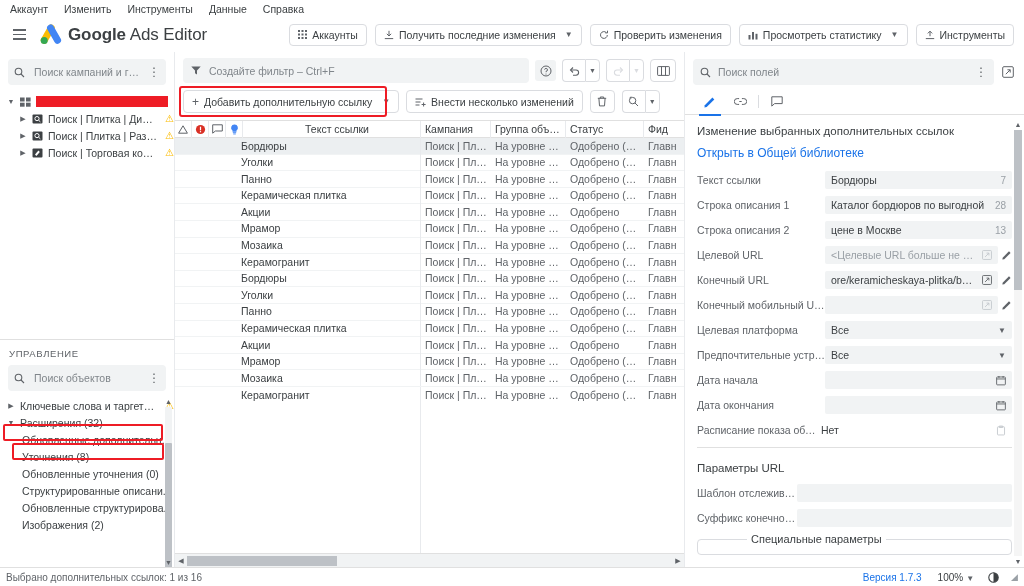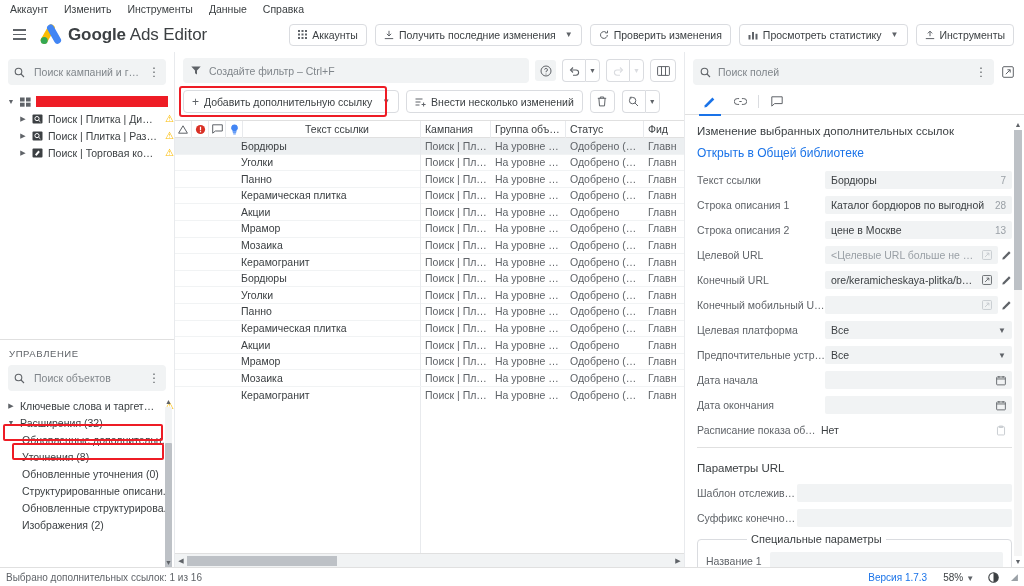--- a/index.html
+++ b/index.html
@@ -849,43 +849,37 @@
 
         <div class="frow">
           <div class="flabel" style="width:100px;flex:0 0 100px">Суффикс конечного URL</div>
           <div class="fval">
             <span class="vtxt"></span>
           </div>
         </div>
 
         <div class="fieldset">
           <div class="legend">Специальные параметры</div>
-          <div class="frow" style="margin-bottom:0; margin-top:4px;">
-            <div class="flabel" style="width:64px;flex:0 0 64px">Название 1</div>
-            <div class="fval">
-              <span class="vtxt"></span>
-            </div>
-          </div>
         </div>
 
         <div class="rvscroll">
           <div class="track"></div>
           <div class="ar" style="top:0">▲</div>
           <div class="thumb"></div>
           <div class="ar" style="bottom:0">▼</div>
         </div>
       </div>
     </div>
   </div>
 
   <div class="status">
     <span>Выбрано дополнительных ссылок: 1 из 16</span>
     <span class="sp"></span>
     <span class="ver">Версия 1.7.3</span>
-    <span class="zoom"><span>58%</span><span class="caret">▼</span></span>
+    <span class="zoom"><span>100%</span><span class="caret">▼</span></span>
     <span class="contrast">
       <svg width="11" height="11" viewBox="0 0 11 11">
           <circle cx="5.5" cy="5.5" r="4.7" fill="none" stroke="#3c4043" stroke-width="1.1"></circle>
           <path d="M5.5 0.8 a4.7 4.7 0 0 1 0 9.4 Z" fill="#3c4043"></path>
         </svg>
     </span>
     <span class="grip">◢</span>
   </div>
 </div>
 

